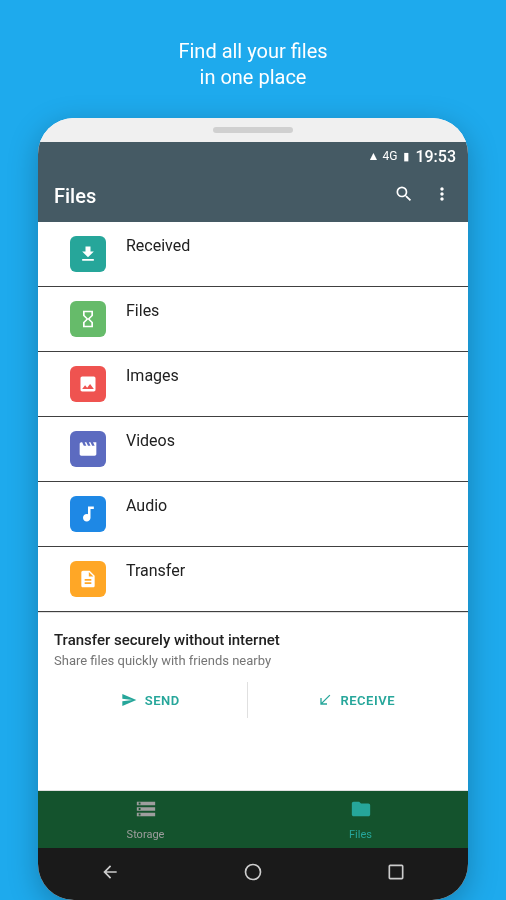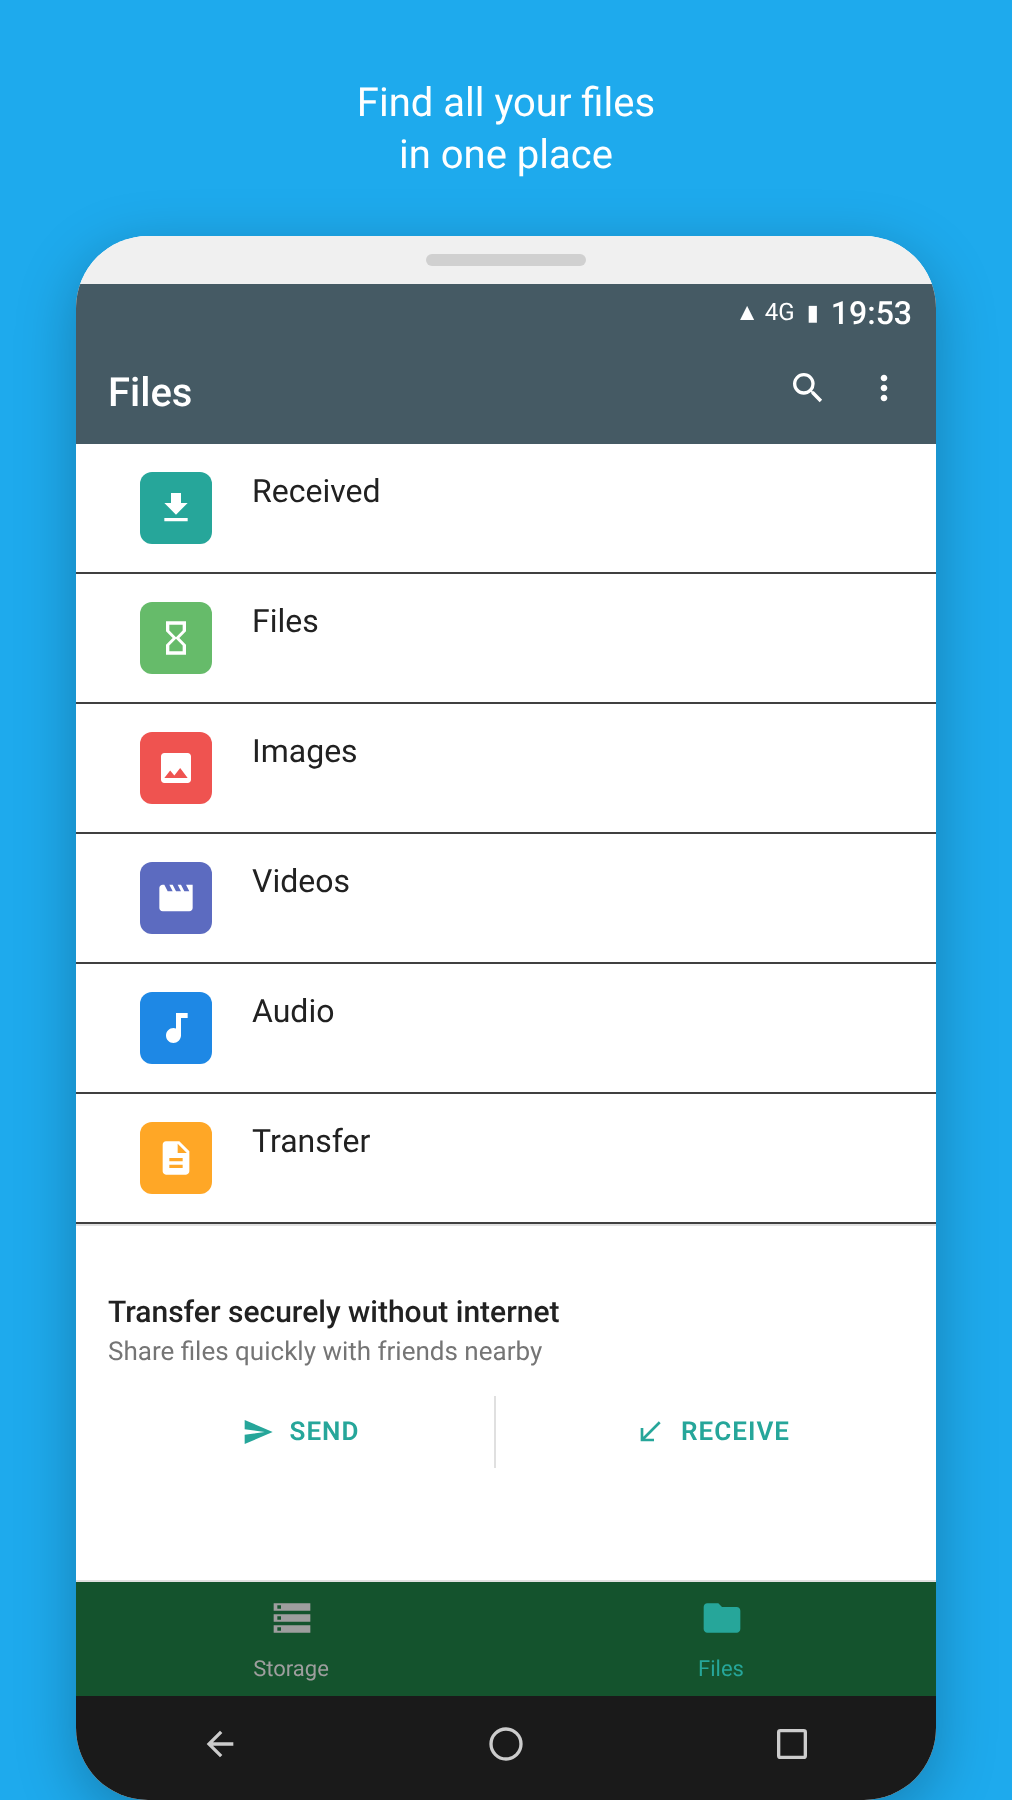--- a/index.html
+++ b/index.html
@@ -144,21 +144,20 @@
       padding: 18px 16px 14px;
       border-top: 1px solid #e0e0e0;
       background: white;
     }
 
     .transfer-title {
       font-size: 15px;
       color: #212121;
       font-weight: 500;
       margin-bottom: 4px;
-      margin-top: 16px;
     }
 
     .transfer-subtitle {
       font-size: 13px;
       color: #757575;
       margin-bottom: 14px;
     }
 
     .transfer-buttons {
       display: flex;

